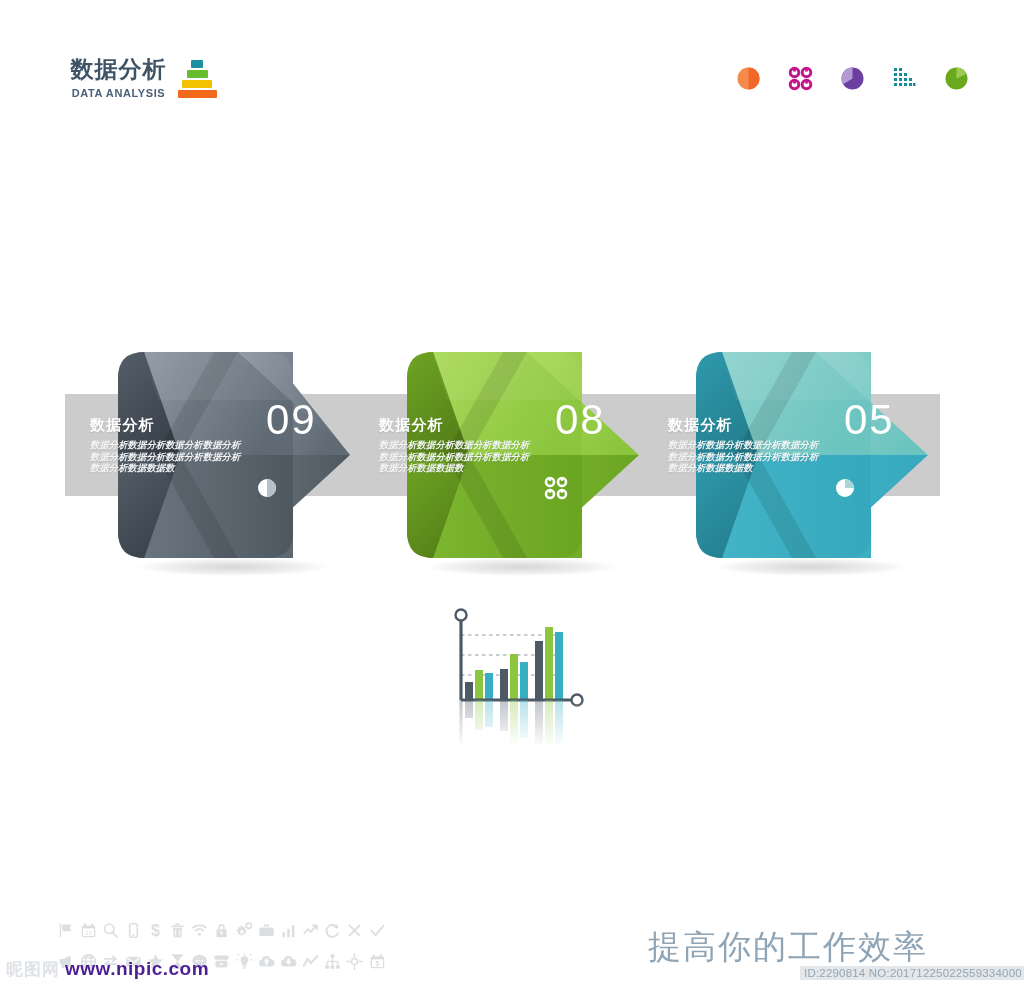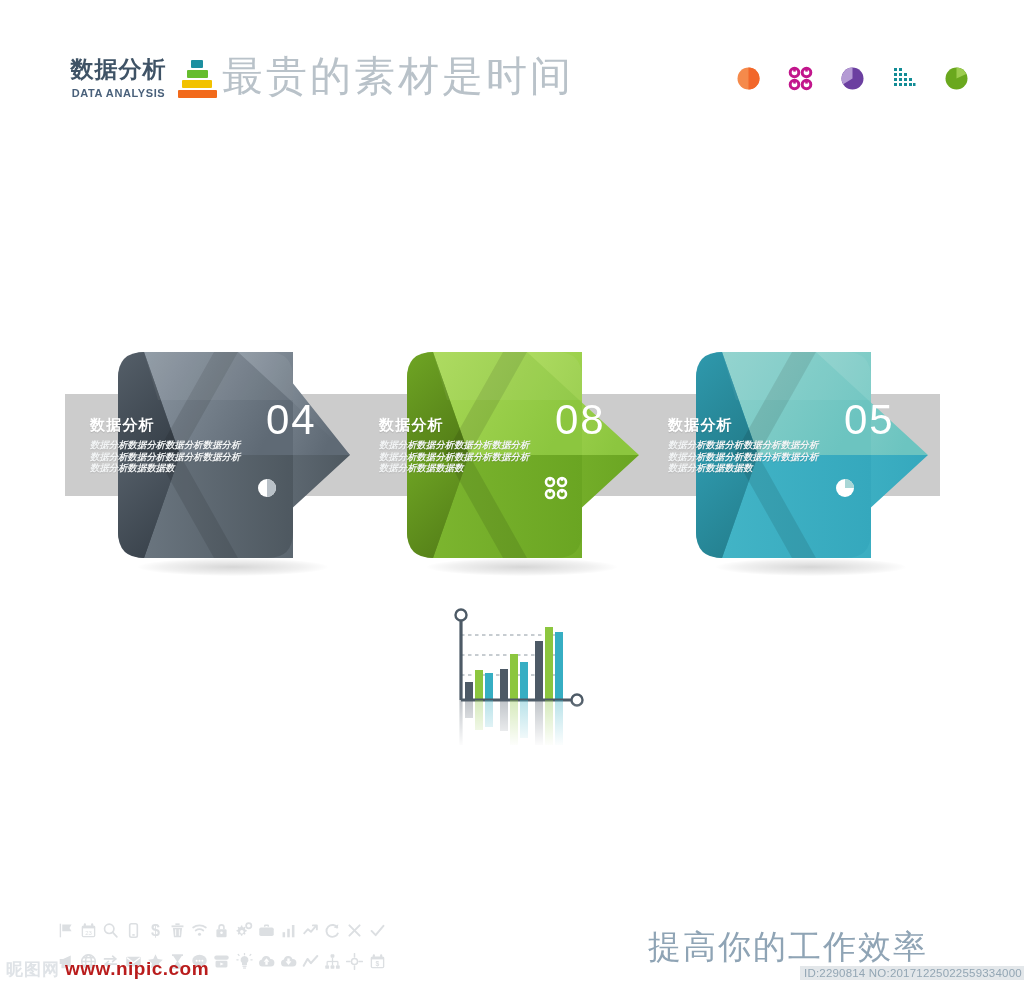--- a/index.html
+++ b/index.html
@@ -105,21 +105,21 @@
   .wm-left{
     position:absolute;left:6px;top:958px;
     display:flex;align-items:flex-start;gap:5px;
     color:#d7dce0;font-weight:bold;
   }
   .wm-logo{
     font-size:17px;letter-spacing:1px;
     color:#dfe3e7;
     -webkit-text-stroke:0;
   }
-  .wm-url{font-size:19px;letter-spacing:0.5px;color:#b91c1c;}
+  .wm-url{font-size:19px;letter-spacing:0.5px;color:#4c1d95;}
 
   .wm-id{
     position:absolute;left:800px;top:966px;
     font-size:11.5px;color:#93a6b4;letter-spacing:0.2px;
     white-space:nowrap;
     background:#e3e7ea;padding:1px 4px;
   }
 </style>
 </head>
 <body>
@@ -133,21 +133,20 @@
       <div class="brand-en">DATA ANALYSIS</div>
     </div>
 
     <div class="pyramid">
       <div class="pyr-row pyr-1"></div>
       <div class="pyr-row pyr-2"></div>
       <div class="pyr-row pyr-3"></div>
       <div class="pyr-row pyr-4"></div>
     </div>
 
-    <div class="head-title">最贵的素材是时间</div>
 
     <div class="head-icons">
 
       <div class="hicon" style="left:0px;">
         <svg width="25" height="25" viewBox="0 0 25 25">
           <circle cx="12.5" cy="12.5" r="11" fill="#f58a4b"></circle>
           <path d="M12.5 1.5 A11 11 0 0 1 12.5 23.5 Z" fill="#f2672a"></path>
         </svg>
       </div>
 
@@ -248,21 +247,21 @@
       <path d="M26 12 Q0 12 0 38 L0 115 L62 115 Z" fill="url(#g1d)"></path>
       <path d="M0 115 L62 115 L26 218 Q0 218 0 192 Z" fill="url(#g1d)"></path>
 
       <path d="M62 115 L120 12 L96 12 L38 115 L96 218 L120 218 Z" fill="#000" opacity="0.10"></path>
 
       <path d="M26 12 L150 12 Q175 12 175 38 L175 60 L40 60 Z" fill="#ffffff" opacity="0.06"></path>
     </svg>
 
     <div class="p-title">数据分析</div>
     <div class="p-body">数据分析数据分析数据分析数据分析数据分析数据分析数据分析数据分析数据分析数据数据数</div>
-    <div class="p-num">04</div>
+    <div class="p-num">09</div>
     <div class="p-ico">
       <svg width="26" height="26" viewBox="0 0 26 26">
         <circle cx="13" cy="13" r="9" fill="#ffffff"></circle>
         <path d="M13 4 A9 9 0 0 1 13 22 Z" fill="#b9c1c8"></path>
       </svg>
     </div>
   </div>
 
   <div class="panel panel-2">
     <div class="shadow"></div>

